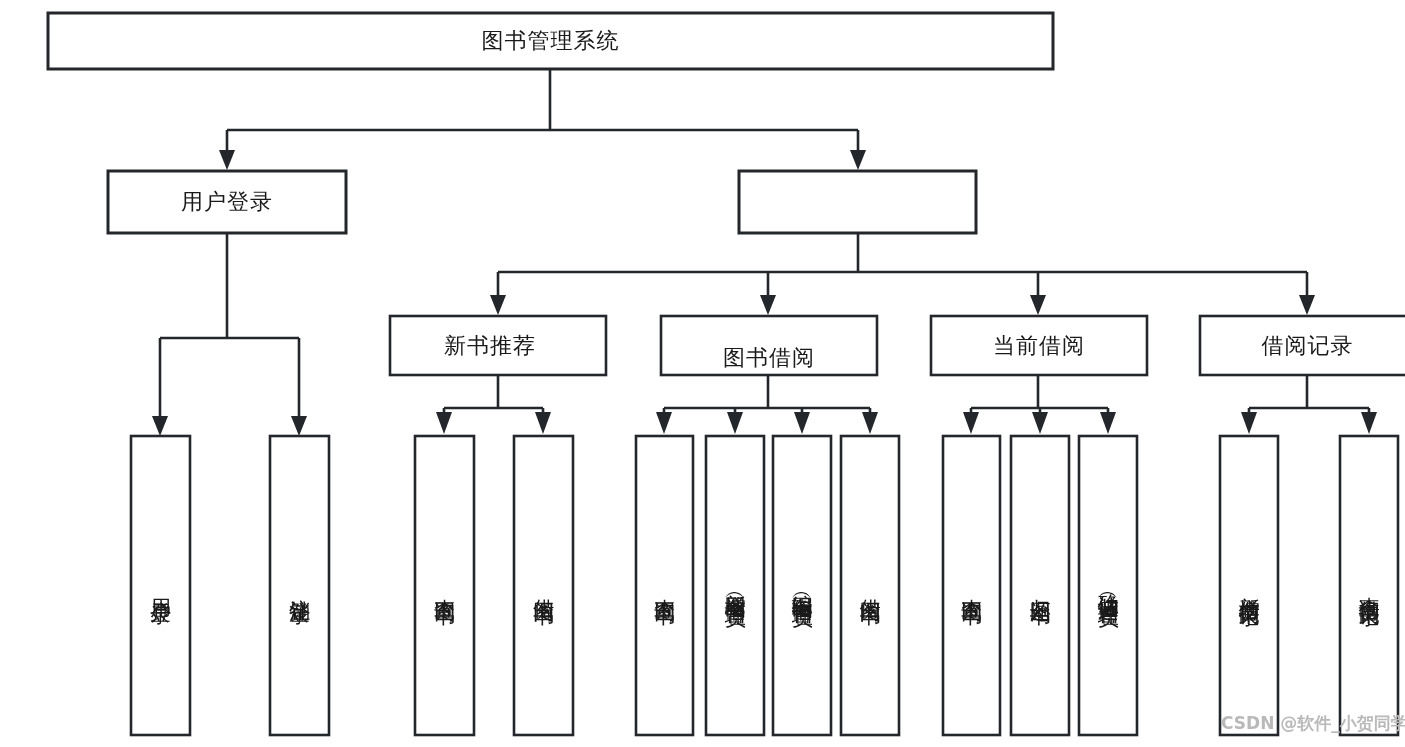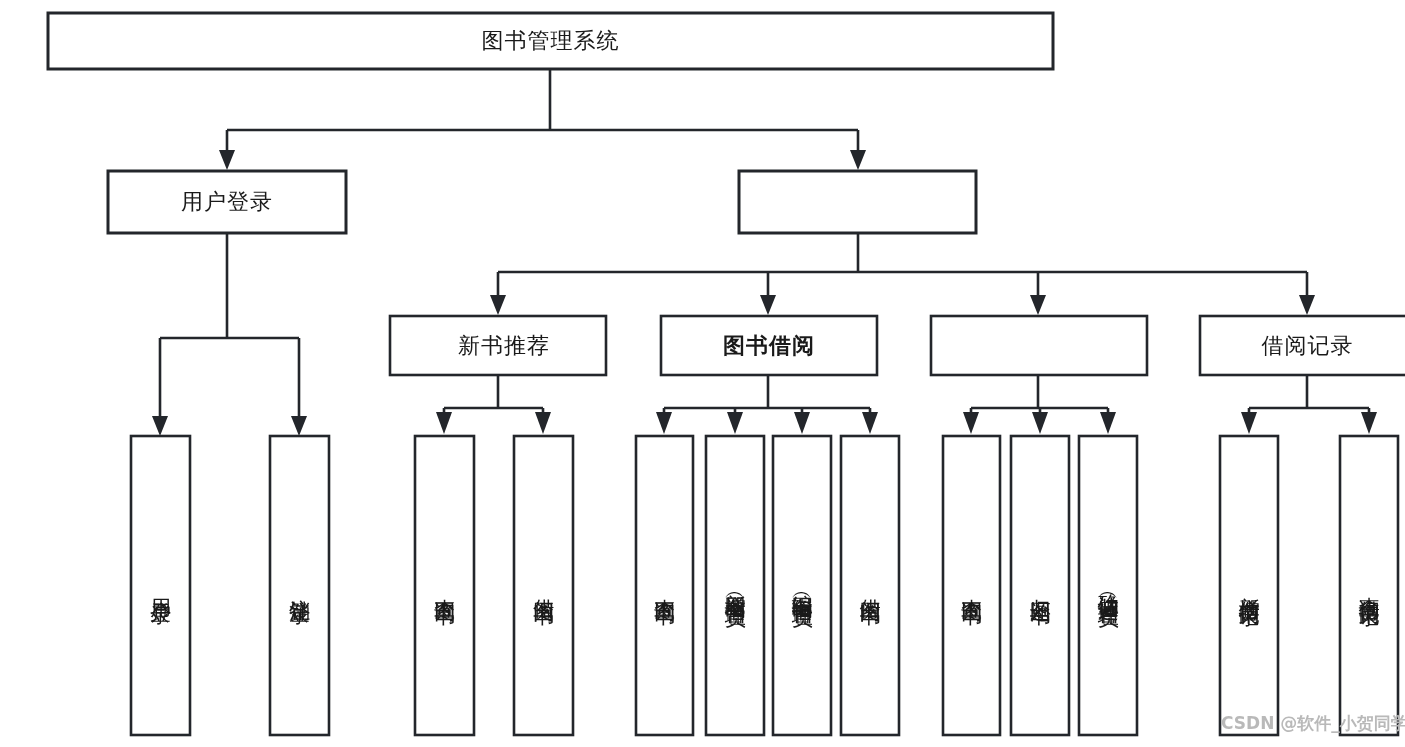--- a/index.html
+++ b/index.html
@@ -187,22 +187,23 @@
     <rect class="node-rect-thin" x="983" y="436" width="58" height="299"></rect>
     <rect class="node-rect-thin" x="1051" y="436" width="58" height="299"></rect>
     <rect class="node-rect-thin" x="1192" y="436" width="58" height="299"></rect>
     <rect class="node-rect-thin" x="1312" y="436" width="58" height="299"></rect>
   </svg>
 
   <div class="hlabel" style="left:20px; top:13px; width:1005px; height:56px;">图书管理系统</div>
 
   <div class="hlabel" style="left:80px; top:171px; width:238px; height:62px;">用户登录</div>
 
-  <div class="hlabel" style="left:368px; top:316px; width:216px; height:59px;">新书推荐</div>
-  <div class="hlabel" style="left:633px; top:316px; width:216px; height:59px;font-weight:bold;">图书借阅</div>
+  <div class="hlabel" style="left:354px; top:316px; width:216px; height:59px;">新书推荐</div>
+  <div class="hlabel" style="left:633px; top:328px; width:216px; height:59px;">图书借阅</div>
+  <div class="hlabel" style="left:903px; top:316px; width:216px; height:59px;">当前借阅</div>
   <div class="hlabel" style="left:1172px; top:316px; width:215px; height:59px;text-align:center;">借阅记录</div>
 
   <div class="vlabel" style="left:103px; top:436px; width:59px; height:299px;">用户登录</div>
   <div class="vlabel" style="left:242px; top:436px; width:59px; height:299px;">注销登录</div>
   <div class="vlabel" style="left:387px; top:436px; width:59px; height:299px;">查询图书</div>
   <div class="vlabel" style="left:486px; top:436px; width:59px; height:299px;">借阅图书</div>
   <div class="vlabel" style="left:608px; top:436px; width:57px; height:299px;">查询图书</div>
   <div class="vlabel" style="left:678px; top:436px; width:58px; height:299px;">新增图书（管理员）</div>
   <div class="vlabel" style="left:745px; top:436px; width:58px; height:299px;">编辑图书（管理员）</div>
   <div class="vlabel" style="left:813px; top:436px; width:58px; height:299px;">借阅图书</div>

